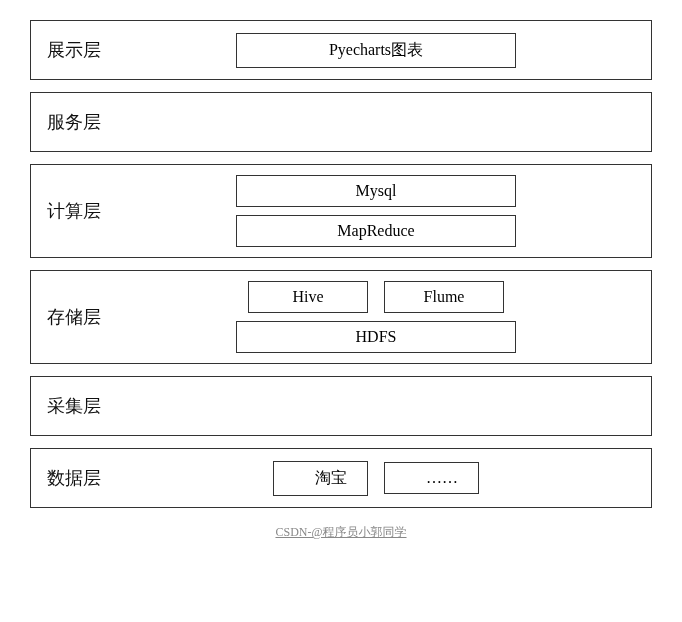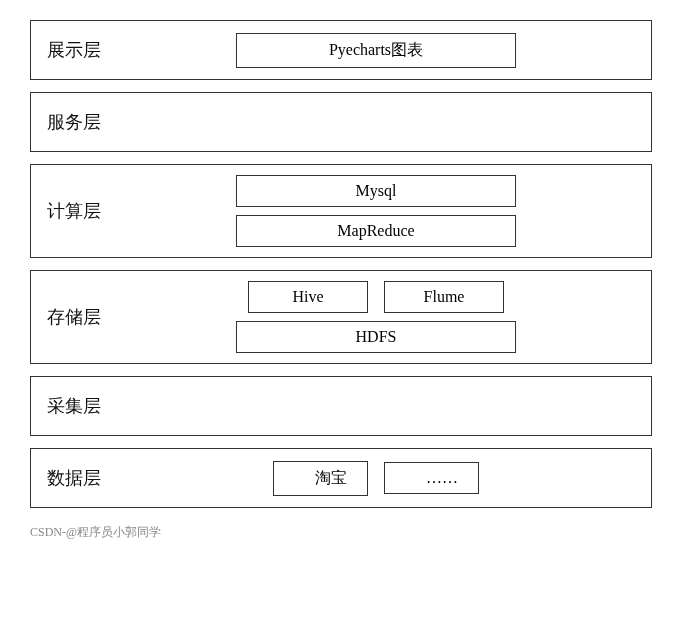--- a/index.html
+++ b/index.html
@@ -79,23 +79,24 @@
     }
 
     .box-small {
       min-width: 80px;
       padding-left: 41px;
     }
 
     .watermark {
       font-size: 12px;
       color: #888;
-      text-align: left;
+      text-align: center;
       width: 100%;
       margin-top: 4px;
+      text-decoration: underline;
     }
   </style>
 </head>
 <body>
 
 <div class="architecture-container">
 
   <div class="layer-row">
     <div class="layer-label">展示层</div>
     <div class="layer-content">

